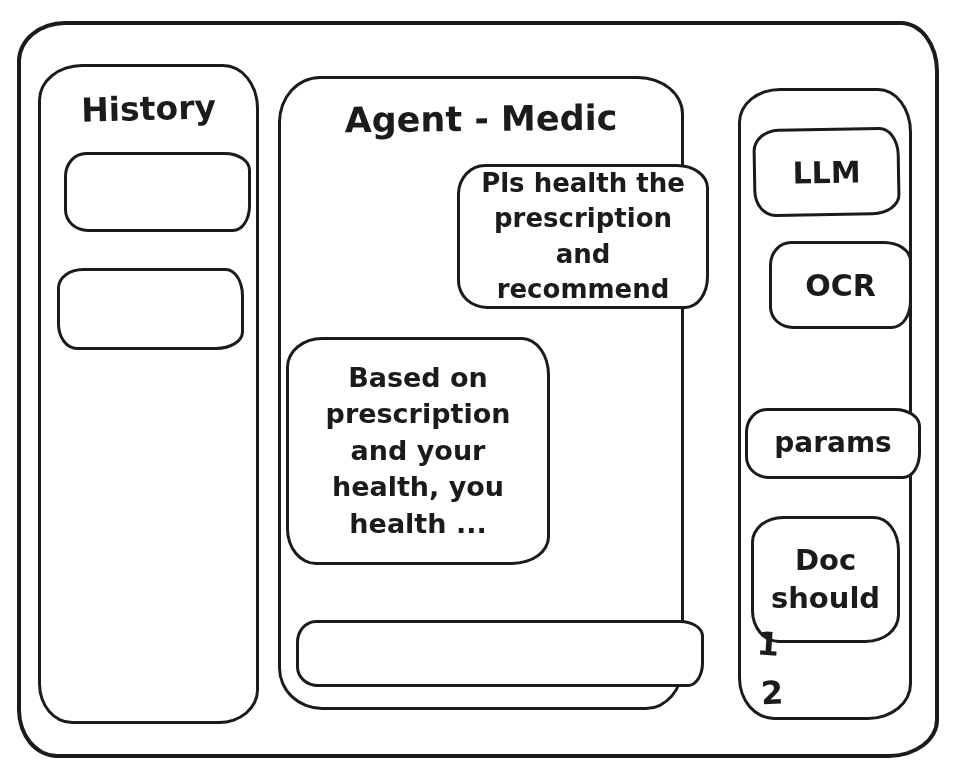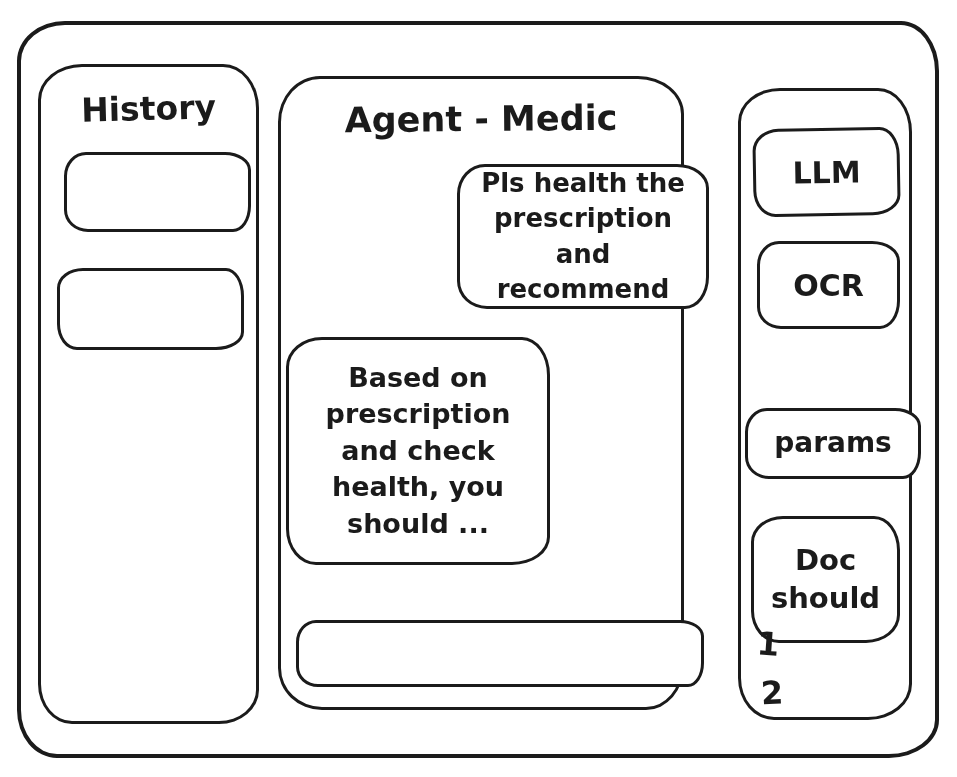--- a/index.html
+++ b/index.html
@@ -121,21 +121,21 @@
     line-height: 1.3;
     cursor: pointer;
     padding: 4px 8px;
   }
   .btn-llm {
     left: 12px; top: 37px; width: 147px; height: 88px;
     border-radius: 26px 20px 28px 22px / 22px 28px 20px 26px;
     transform: rotate(-1deg);
   }
   .btn-ocr {
-    left: 16px; top: 150px; width: 143px; height: 88px;
+    left: 28px; top: 150px; width: 143px; height: 88px;
     border-radius: 22px 28px 20px 24px / 24px 20px 28px 22px;
   }
   .btn-params {
     left: 4px; top: 317px; width: 176px; height: 71px;
     font-size: 28px;
     border-radius: 22px 26px 18px 24px / 24px 18px 26px 22px;
   }
   .btn-doc {
     left: 10px; top: 425px; width: 149px; height: 127px;
     font-size: 29px;
@@ -162,21 +162,21 @@
   </div>
 
   <div class="sk panel-chat">
     <div class="chat-title">Agent - Medic</div>
 
     <div class="bubble bubble-user">
       <span>Pls health the prescription and recommend</span>
     </div>
 
     <div class="bubble bubble-agent">
-      <span>Based on prescription and check health, you should ...</span>
+      <span>Based on prescription and your health, you health ...</span>
     </div>
 
     <input type="text" class="chat-input" placeholder="" style="">
   </div>
 
   <div class="sk panel-tools">
     <button class="tool-btn btn-llm">LLM</button>
     <button class="tool-btn btn-ocr">OCR</button>
     <button class="tool-btn btn-params">params</button>
     <button class="tool-btn btn-doc">Doc should</button>

